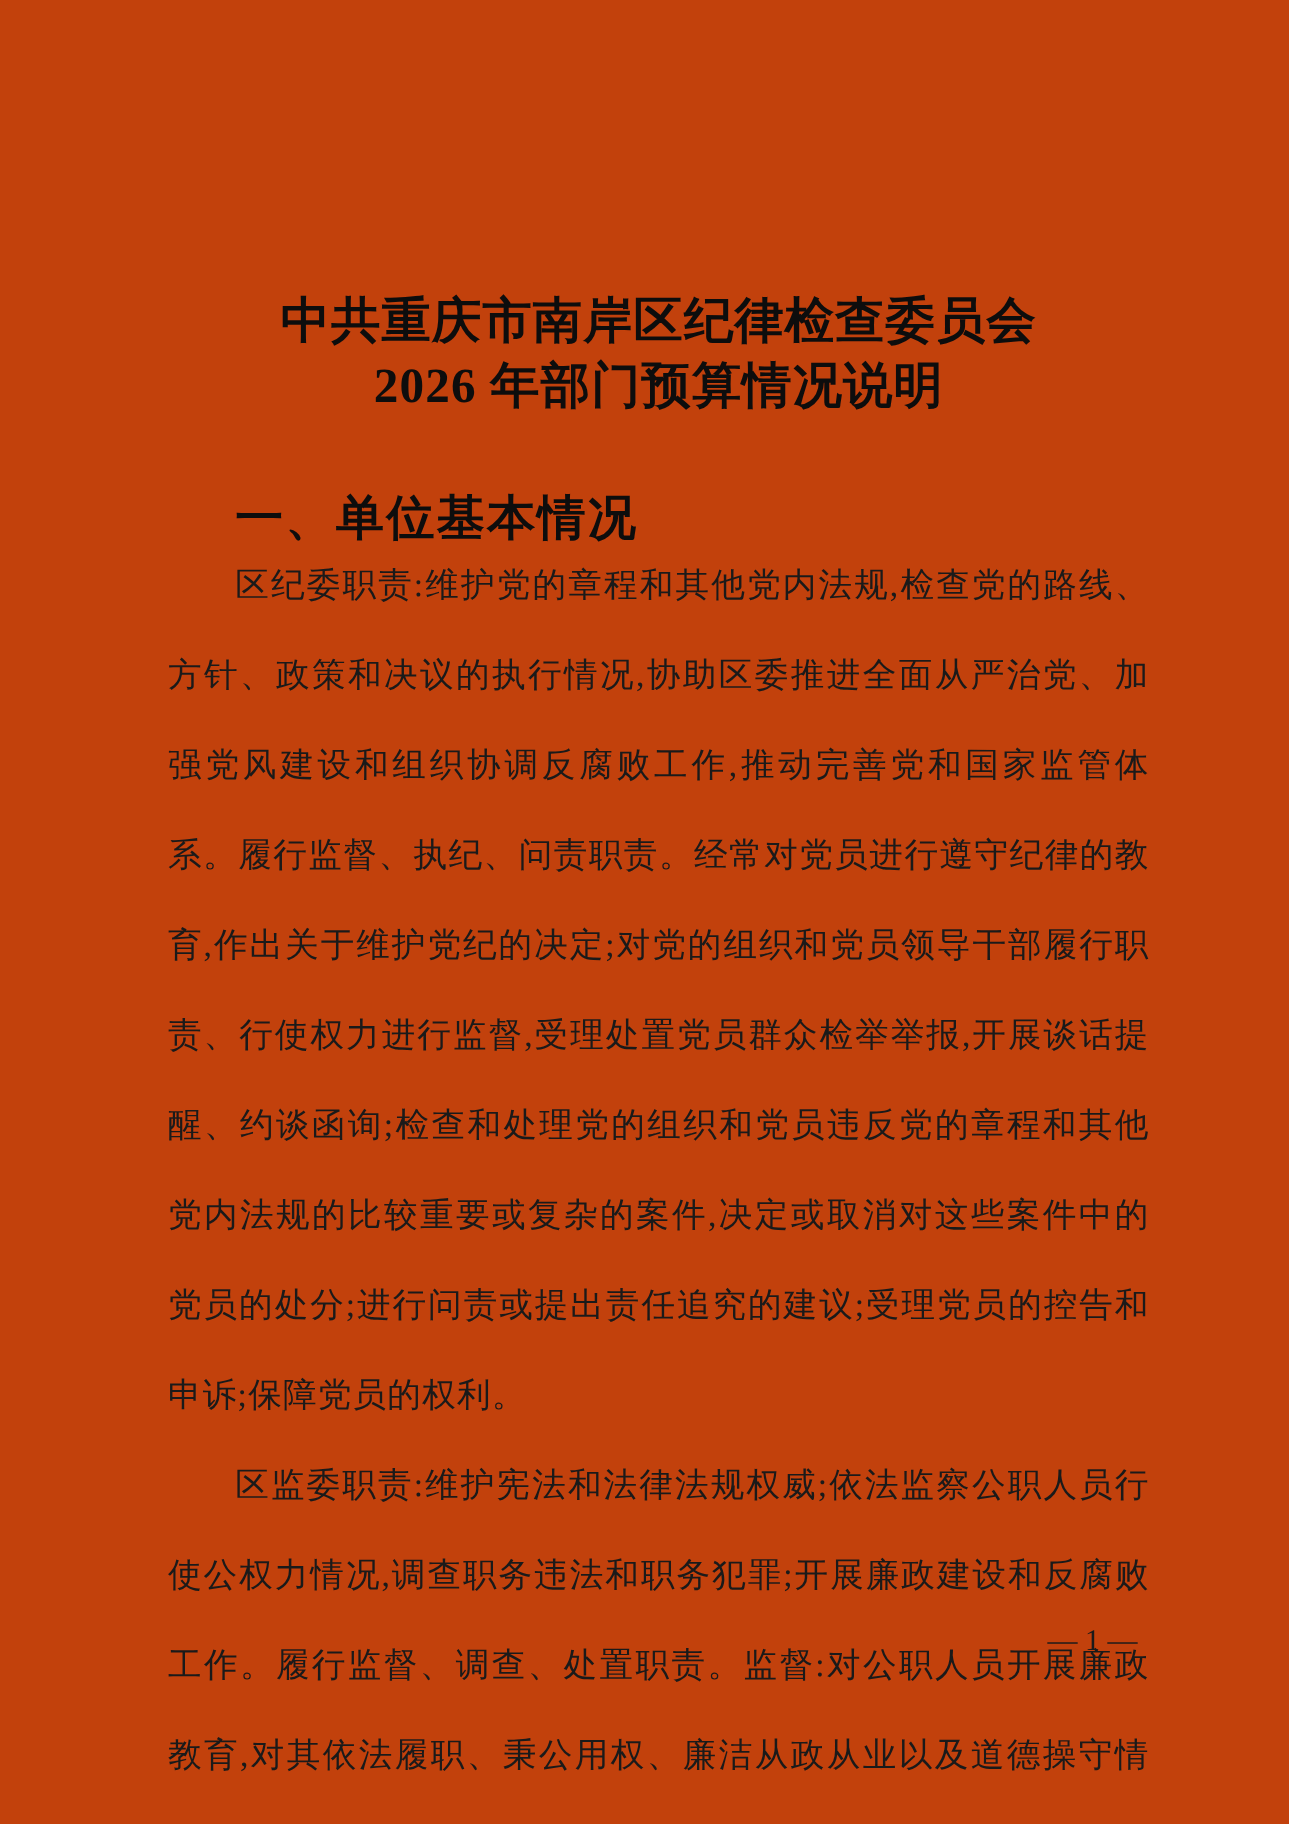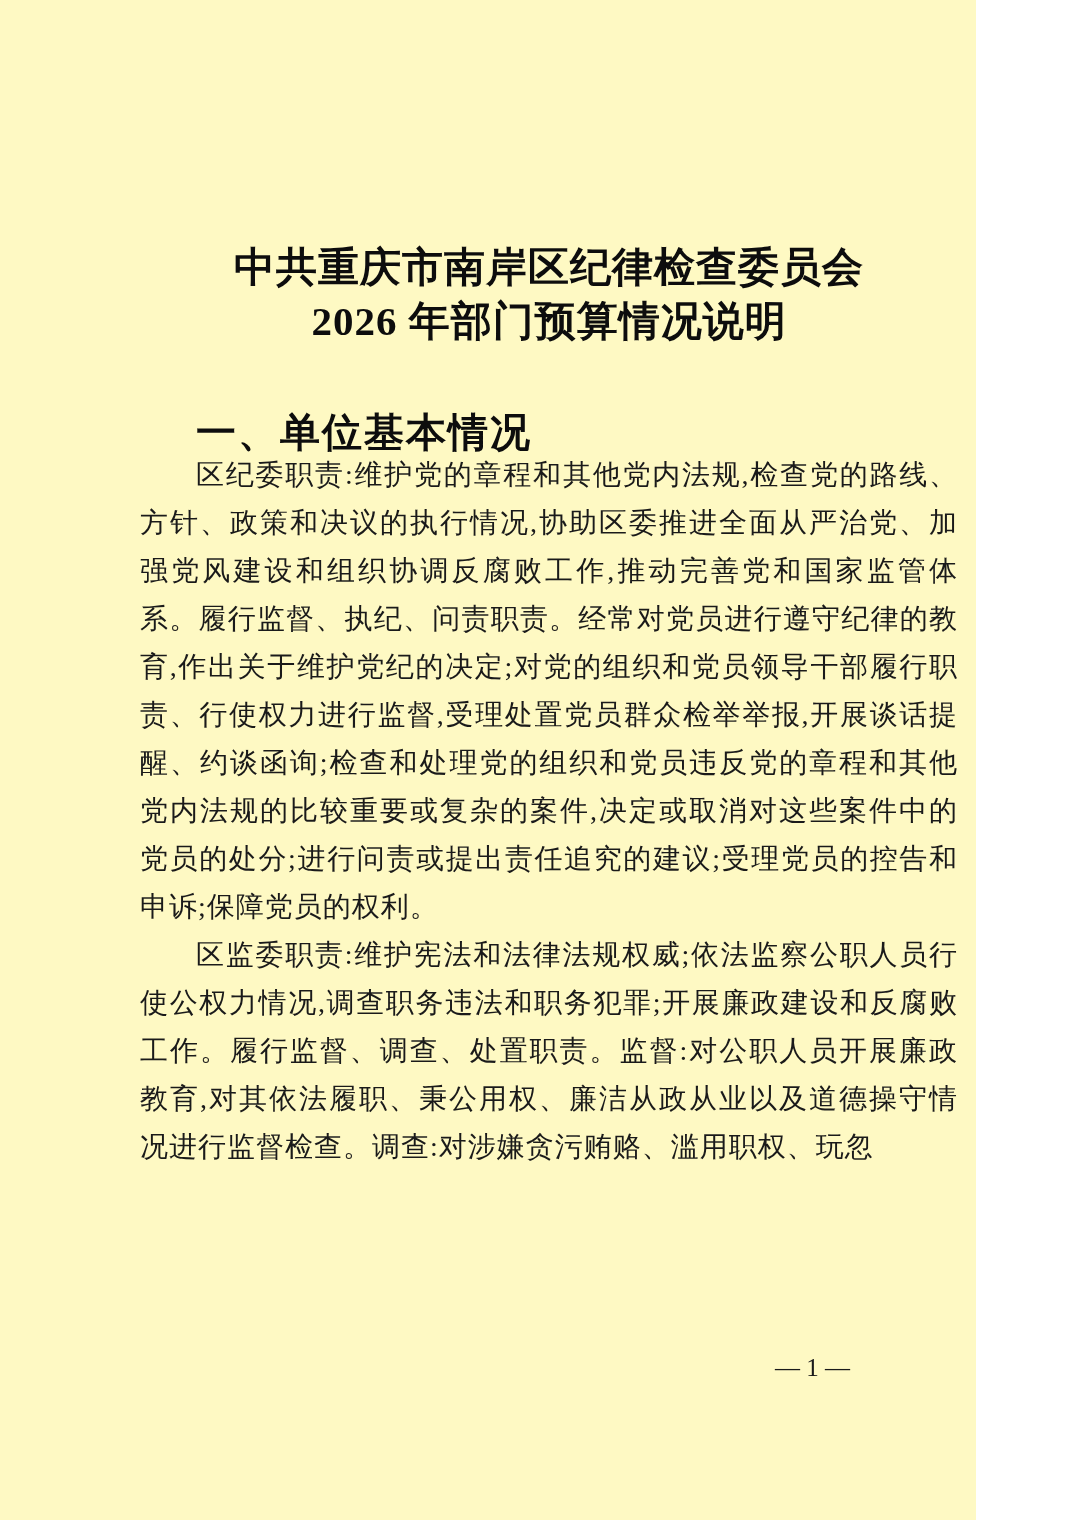--- a/index.html
+++ b/index.html
@@ -2,23 +2,23 @@
 <html><head>
 <meta charset="utf-8">
 <style>
   * { margin: 0; padding: 0; box-sizing: border-box; }
   html, body {
     background: #ffffff;
     font-family: "Liberation Serif", "DejaVu Serif", serif;
   }
   .page {
     position: relative;
-    width: 976px;
+    width: 1074px;
     height: 1520px;
-    background: #fef9c3;
+    background: #c2410c;
     color: #141414;
     overflow: hidden;
   }
   .content {
     position: absolute;
     left: 140px;
     top: 240px;
     width: 818px;
   }
   .doc-title {
@@ -47,21 +47,21 @@
     font-size: 30px;
     line-height: 34px;
     font-weight: 400;
     color: #1a1a1a;
     letter-spacing: 3px;
     font-family: "Liberation Serif", "DejaVu Serif", serif;
   }
   .body-para {
     margin-top: 2px;
     font-size: 28px;
-    line-height: 48px;
+    line-height: 75px;
     text-align: justify;
     text-indent: 2em;
     color: #1a1a1a;
     letter-spacing: 1px;
     font-family: "Liberation Serif", "DejaVu Serif", serif;
   }
   .body-para + .body-para { margin-top: 0; }
   .page-footer {
     position: absolute;
     top: 1353px;

